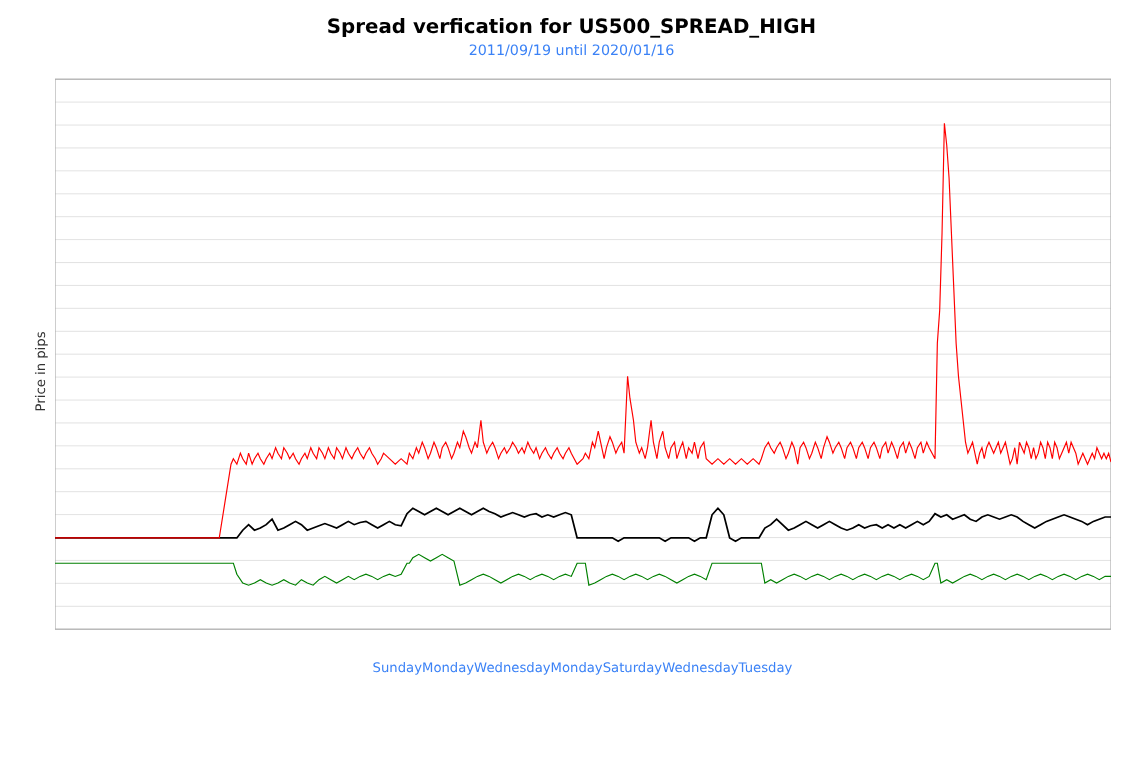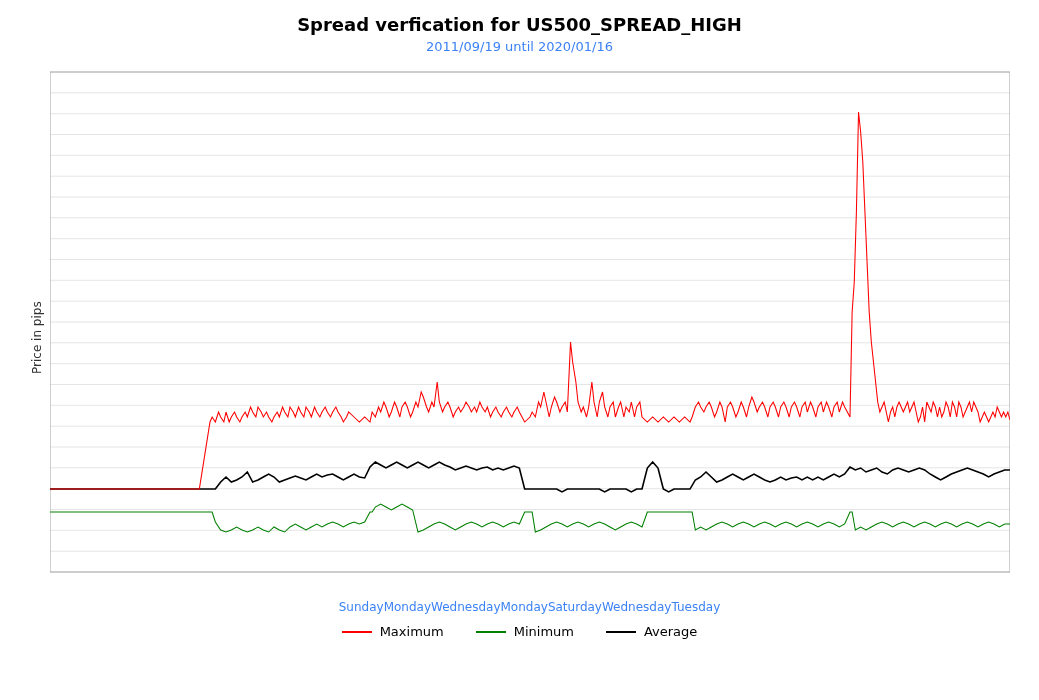--- a/index.html
+++ b/index.html
@@ -248,27 +248,13 @@
         <span>Monday</span>
         <span>Wednesday</span>
         <span>Monday</span>
         <span>Saturday</span>
         <span>Wednesday</span>
         <span>Tuesday</span>
       </div>
     </div>
   </div>
 
-  <div class="legend">
-    <div class="legend-item">
-      <div class="legend-line" style="background-color:#ff0000; height:2px;"></div>
-      <span>Maximum</span>
-    </div>
-    <div class="legend-item">
-      <div class="legend-line" style="background-color:#008000; height:2px;"></div>
-      <span>Minimum</span>
-    </div>
-    <div class="legend-item">
-      <div class="legend-line" style="background-color:#000000; height:2px;"></div>
-      <span>Average</span>
-    </div>
-  </div>
 </div>
 
 </body></html>

